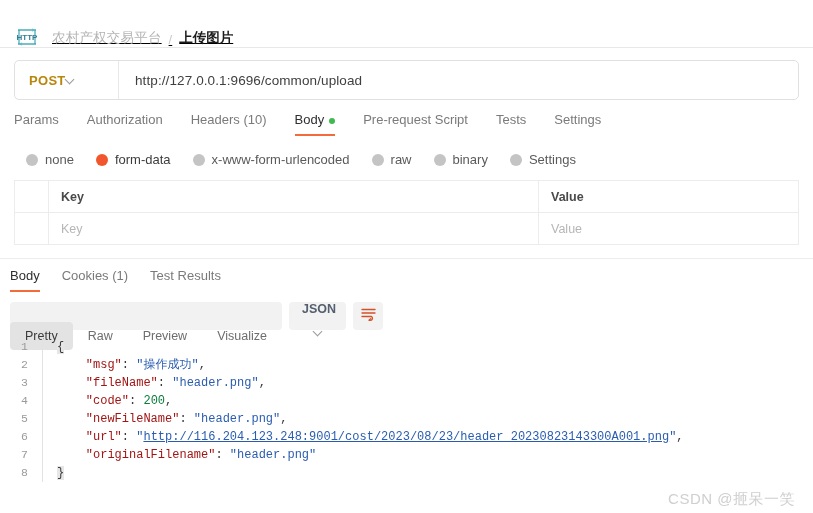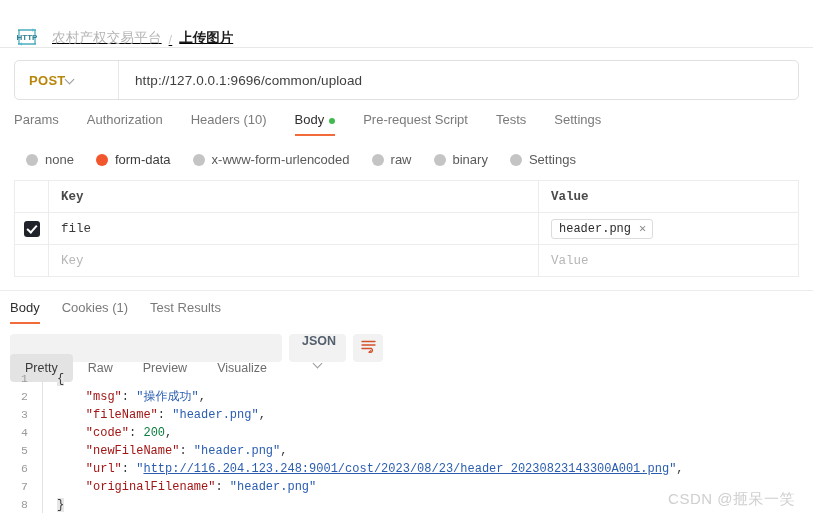--- a/index.html
+++ b/index.html
@@ -124,21 +124,20 @@
   }
   .radio-dot.on { background: #f2562c; }
   .radio-label { font-size: 13px; color: #5a5a5a; white-space: nowrap; }
   .radio-item.on .radio-label { color: #3c3c3c; }
 
   
   .kv-table {
     margin: 10px 14px 13px 14px;
     border: 1px solid #ececec;
     border-bottom: none;
-    font-family: Liberation Mono, monospace;
   }
   .kv-row {
     display: flex;
     height: 32px;
     border-bottom: 1px solid #ececec;
     align-items: center;
   }
   .kv-check {
     width: 34px;
     height: 100%;
@@ -381,32 +380,20 @@
 </div>
 
 <div class="kv-table">
 
   <div class="kv-row">
     <div class="kv-check"></div>
     <div class="kv-key hdr">Key</div>
     <div class="kv-val hdr">Value</div>
   </div>
 
-  <div class="kv-row">
-    <div class="kv-check">
-      <span class="cb"></span>
-    </div>
-    <div class="kv-key cellval">file</div>
-    <div class="kv-val">
-      <span class="file-chip">
-        <span class="file-chip-name">header.png</span>
-        <span class="file-chip-x">✕</span>
-      </span>
-    </div>
-  </div>
 
   <div class="kv-row">
     <div class="kv-check"></div>
     <div class="kv-key ph">Key</div>
     <div class="kv-val ph">Value</div>
   </div>
 
 </div>
 
 <div class="resp-tabs">

